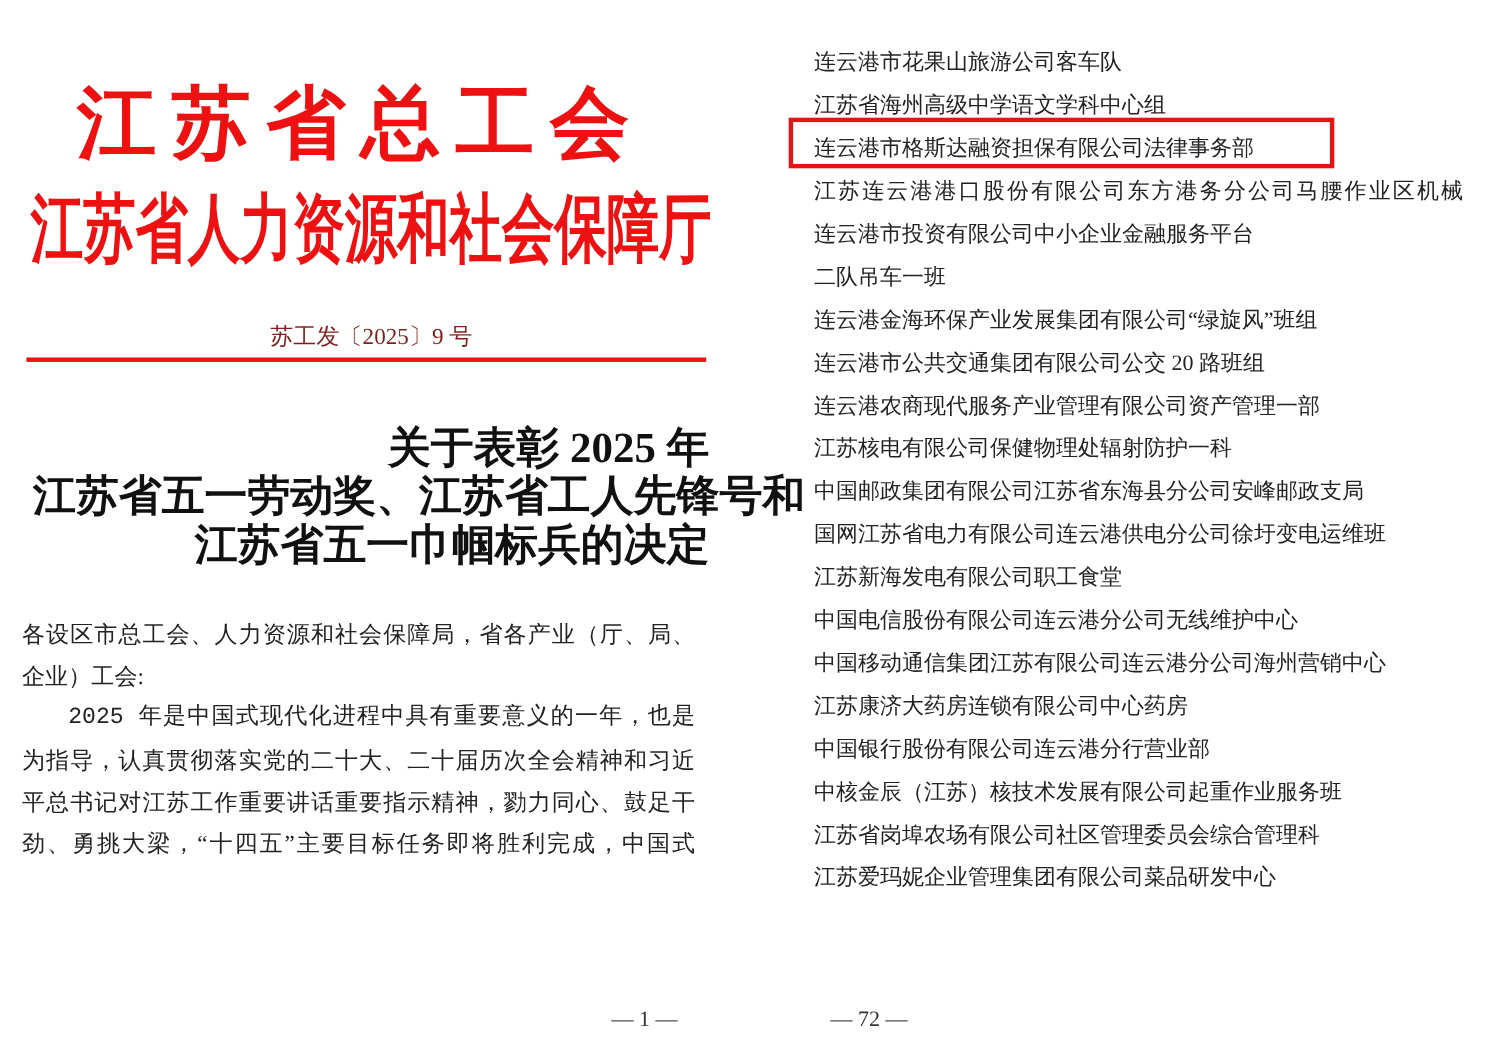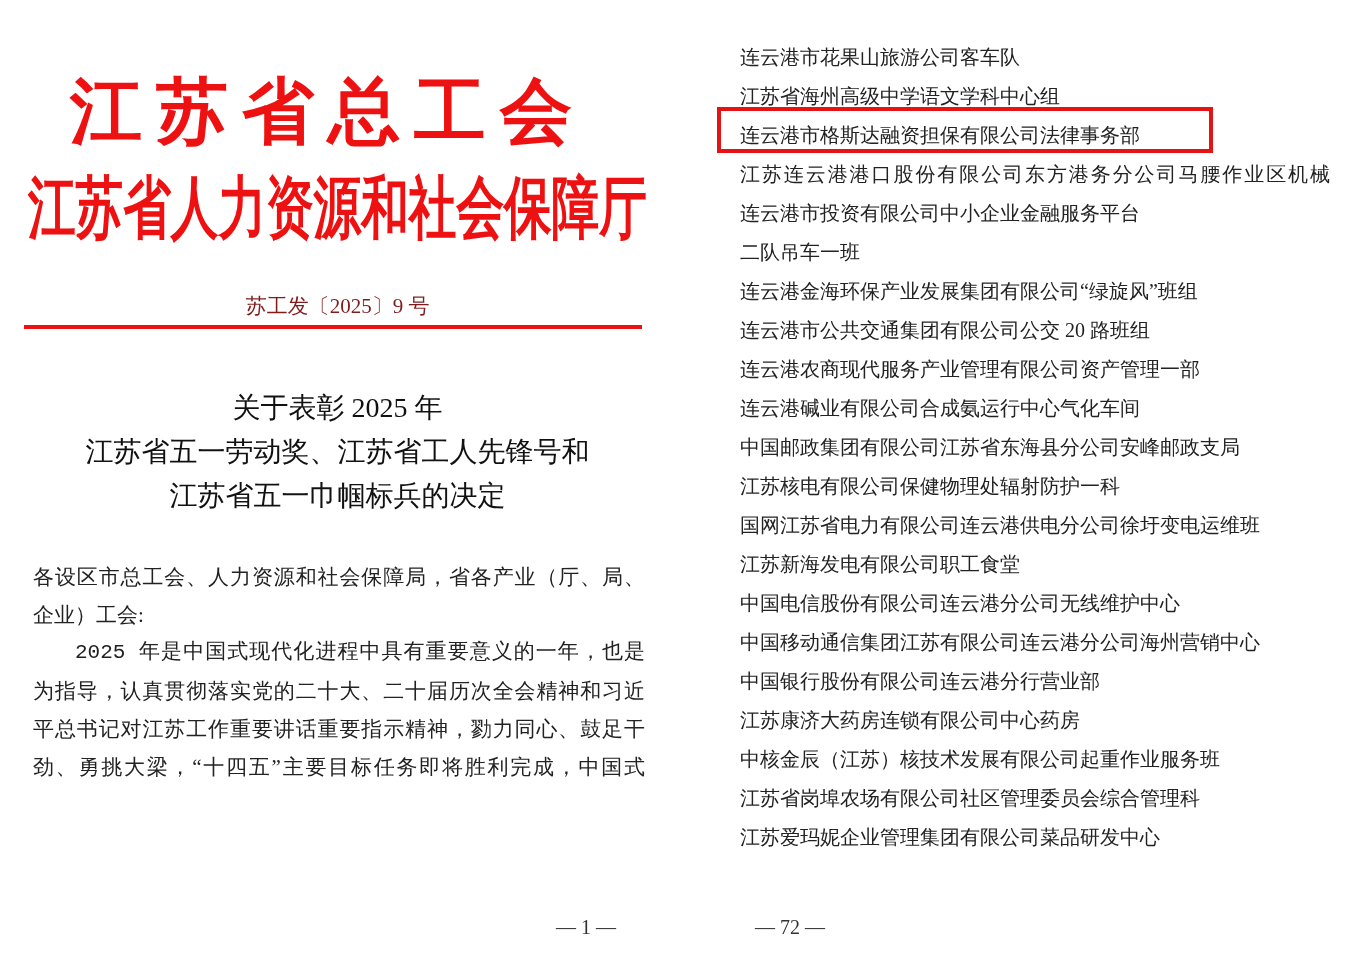--- a/index.html
+++ b/index.html
@@ -30,26 +30,26 @@
     left: 30px; top: 292px; width: 615px;
     font-size: 21px; text-align: center; white-space: nowrap;
     color: #7f1d1d;
   }
   .red-rule {
     left: 24px; top: 325px; width: 618px; height: 4px;
     background: #ee1111;
   }
   .title-block {
     left: 30px; top: 386px; width: 615px;
-    font-size: 28px; font-weight: normal; line-height: 44px;
-    text-align: center; color: #111;
+    font-size: 39px; font-weight: bold; line-height: 44px;
+    text-align: right; color: #111;
   }
   .title-block div { white-space: nowrap; }
   .body-block {
-    left: 33px; top: 558px; width: 612px;
+    left: 20px; top: 558px; width: 612px;
     font-size: 21px; line-height: 38px; color: #222;
   }
   .tline { white-space: nowrap; }
   .stretch {
     white-space: normal;
     text-align: justify;
     text-align-last: justify;
     text-justify: inter-character;
   }
   .indent { text-indent: 2em; font-family: Liberation Mono, monospace; }
@@ -104,29 +104,28 @@
   <div class="abs list-block">
     <div class="tline">连云港市花果山旅游公司客车队</div>
     <div class="tline">江苏省海州高级中学语文学科中心组</div>
     <div class="tline">连云港市格斯达融资担保有限公司法律事务部</div>
     <div class="tline stretch">江苏连云港港口股份有限公司东方港务分公司马腰作业区机械</div>
     <div class="tline">连云港市投资有限公司中小企业金融服务平台</div>
     <div class="tline">二队吊车一班</div>
     <div class="tline">连云港金海环保产业发展集团有限公司“绿旋风”班组</div>
     <div class="tline">连云港市公共交通集团有限公司公交 20 路班组</div>
     <div class="tline">连云港农商现代服务产业管理有限公司资产管理一部</div>
-    <div class="tline">连云港碱业有限公司合成氨运行中心气化车间</div>
+    <div class="tline">江苏核电有限公司保健物理处辐射防护一科</div>
     <div class="tline">中国邮政集团有限公司江苏省东海县分公司安峰邮政支局</div>
-    <div class="tline">江苏核电有限公司保健物理处辐射防护一科</div>
     <div class="tline">国网江苏省电力有限公司连云港供电分公司徐圩变电运维班</div>
     <div class="tline">江苏新海发电有限公司职工食堂</div>
     <div class="tline">中国电信股份有限公司连云港分公司无线维护中心</div>
     <div class="tline">中国移动通信集团江苏有限公司连云港分公司海州营销中心</div>
+    <div class="tline">江苏康济大药房连锁有限公司中心药房</div>
     <div class="tline">中国银行股份有限公司连云港分行营业部</div>
-    <div class="tline">江苏康济大药房连锁有限公司中心药房</div>
     <div class="tline">中核金辰（江苏）核技术发展有限公司起重作业服务班</div>
     <div class="tline">江苏省岗埠农场有限公司社区管理委员会综合管理科</div>
     <div class="tline">江苏爱玛妮企业管理集团有限公司菜品研发中心</div>
   </div>
 
   <div class="abs highlight-box"></div>
 
   <div class="abs footer footer-right">— 72 —</div>
 </div>
 

